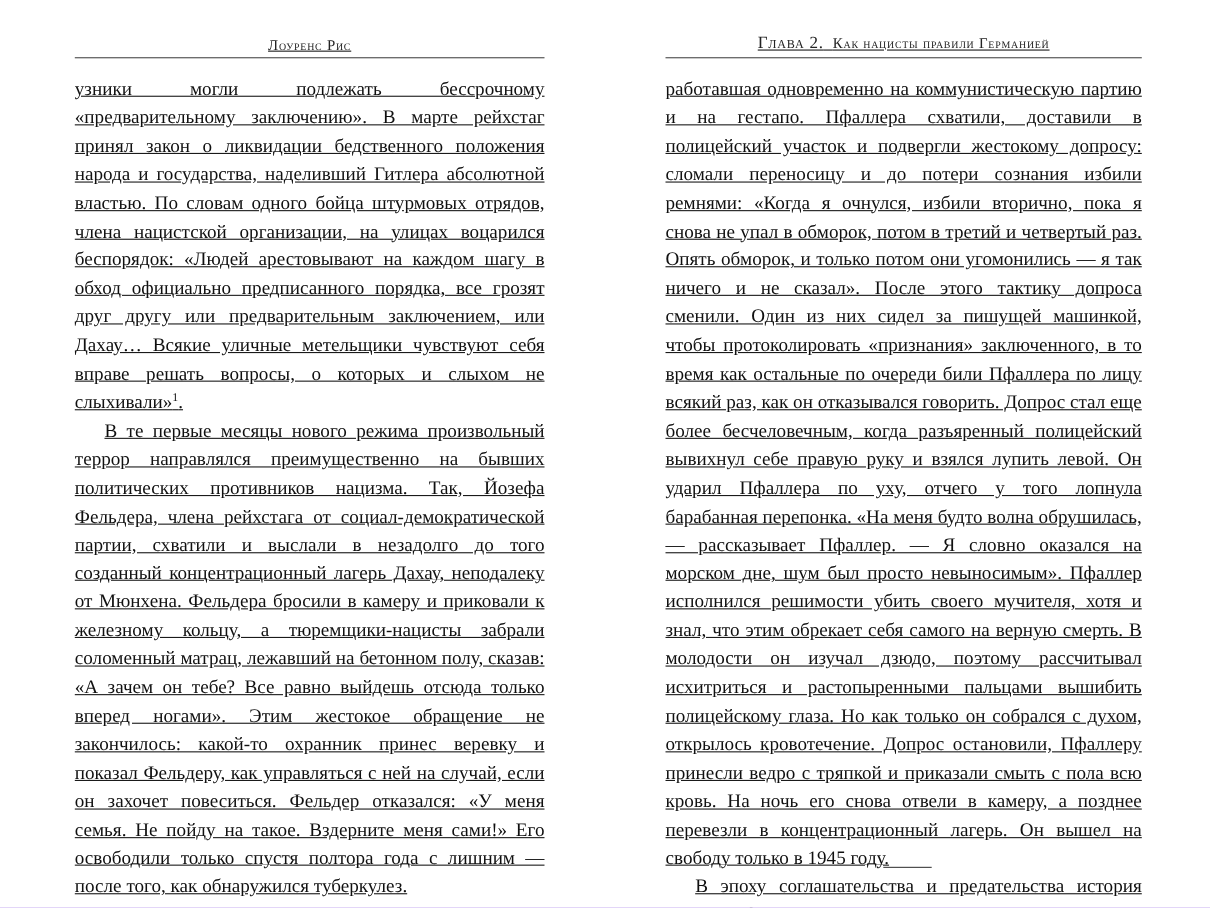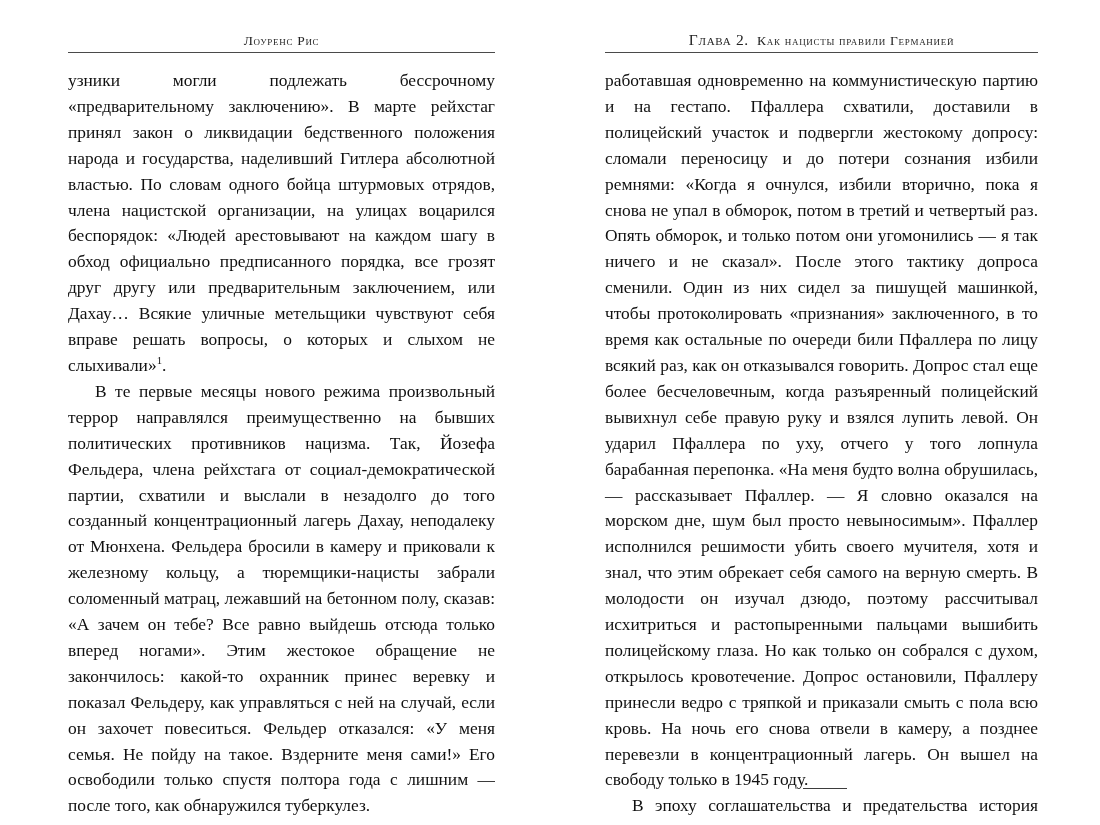--- a/index.html
+++ b/index.html
@@ -14,20 +14,21 @@
     color: #1a1a1a;
     overflow: hidden;
   }
 
   .spread {
     position: relative;
     width: 1100px;
     height: 825px;
     display: flex;
     background: #6d28d9;
+    text-decoration: underline;
   }
 
   .page {
     position: relative;
     width: 550px;
     height: 825px;
     box-sizing: border-box;
     background: #ffffff;
   }
 

